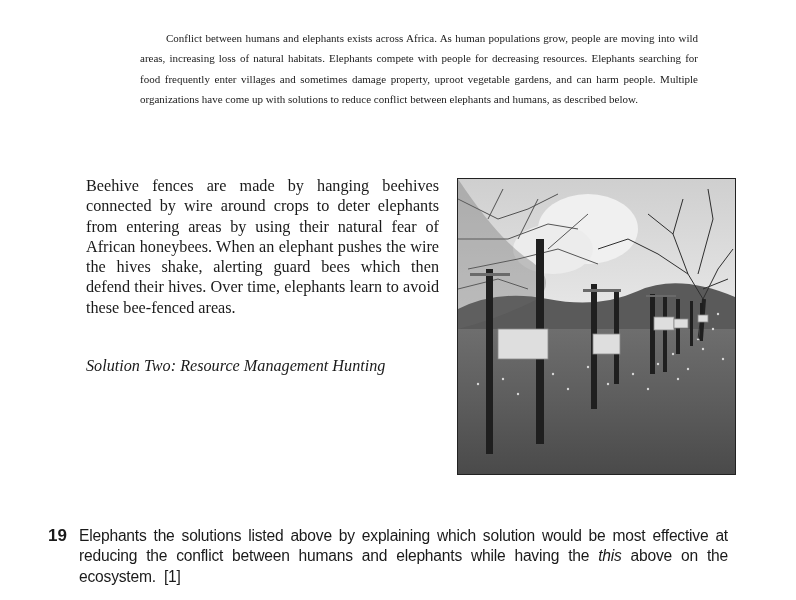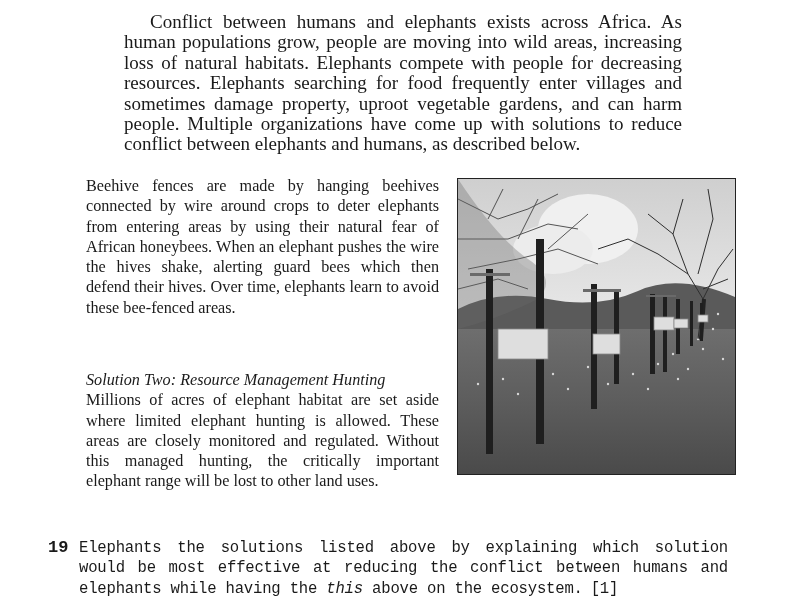--- a/index.html
+++ b/index.html
@@ -13,61 +13,61 @@
       position: relative;
       overflow: hidden;
       font-family: "Liberation Serif", "DejaVu Serif", serif;
       color: #1a1a1a;
     }
     .intro {
       position: absolute;
       left: 124px;
       top: 12px;
       width: 558px;
-      font-size: 19px;
+      font-size: 11px;
       line-height: 20.4px;
       text-align: justify;
       text-indent: 26px;
-      margin: 0;
+      margin: 16px;
     }
     .solution {
       position: absolute;
       left: 86px;
       width: 353px;
       font-size: 16.2px;
       line-height: 20.3px;
       margin: 0;
     }
     .solution .title {
       font-style: italic;
       display: block;
     }
     .solution .body {
       display: block;
       text-align: justify;
     }
     .sol1 { top: 176px; }
-    .sol2 { top: 356px; margin-top: 14px; }
+    .sol2 { top: 356px; }
     .photo {
       position: absolute;
       left: 457px;
       top: 178px;
       width: 277px;
       height: 295px;
       border: 1.5px solid #222;
       overflow: hidden;
       background: #8a8a8a;
     }
     .photo svg { display: block; }
     .question {
       position: absolute;
       left: 48px;
-      top: 538px;
+      top: 526px;
       width: 680px;
-      font-family: Liberation Mono, monospace;
+      font-family: Liberation Sans, sans-serif;
       font-size: 15.6px;
       line-height: 20.4px;
     }
     .qnum {
       position: absolute;
       left: 0;
       top: 0;
       font-weight: bold;
       font-size: 17px;
     }
@@ -84,21 +84,20 @@
 <body>
 
 <p class="intro">Conflict between humans and elephants exists across Africa. As human populations grow, people are moving into wild areas, increasing loss of natural habitats. Elephants compete with people for decreasing resources. Elephants searching for food frequently enter villages and sometimes damage property, uproot vegetable gardens, and can harm people. Multiple organizations have come up with solutions to reduce conflict between elephants and humans, as described below.</p>
 
 <div class="solution sol1">
   <span class="body">Beehive fences are made by hanging beehives connected by wire around crops to deter elephants from entering areas by using their natural fear of African honeybees. When an elephant pushes the wire the hives shake, alerting guard bees which then defend their hives. Over time, elephants learn to avoid these bee-fenced areas.</span>
 </div>
 
 <div class="solution sol2">
   <span class="title">Solution Two: Resource Management Hunting</span>
-  <span class="body">Millions of acres of elephant habitat are set aside where limited elephant hunting is allowed. These areas are closely monitored and regulated. Without this managed hunting, the critically important elephant range will be lost to other land uses.</span>
 </div>
 
 <div class="photo" title="Black-and-white photo of beehive fence: wooden posts with hanging white beehive boxes in a grassy field with acacia trees">
   <svg width="277" height="295" viewBox="0 0 277 295" xmlns="http://www.w3.org/2000/svg">
     <defs>
       <linearGradient id="sky" x1="0" y1="0" x2="0" y2="1">
         <stop offset="0" stop-color="#cfcfcf"></stop>
         <stop offset="1" stop-color="#e6e6e6"></stop>
       </linearGradient>
       <linearGradient id="ground" x1="0" y1="0" x2="0" y2="1">

